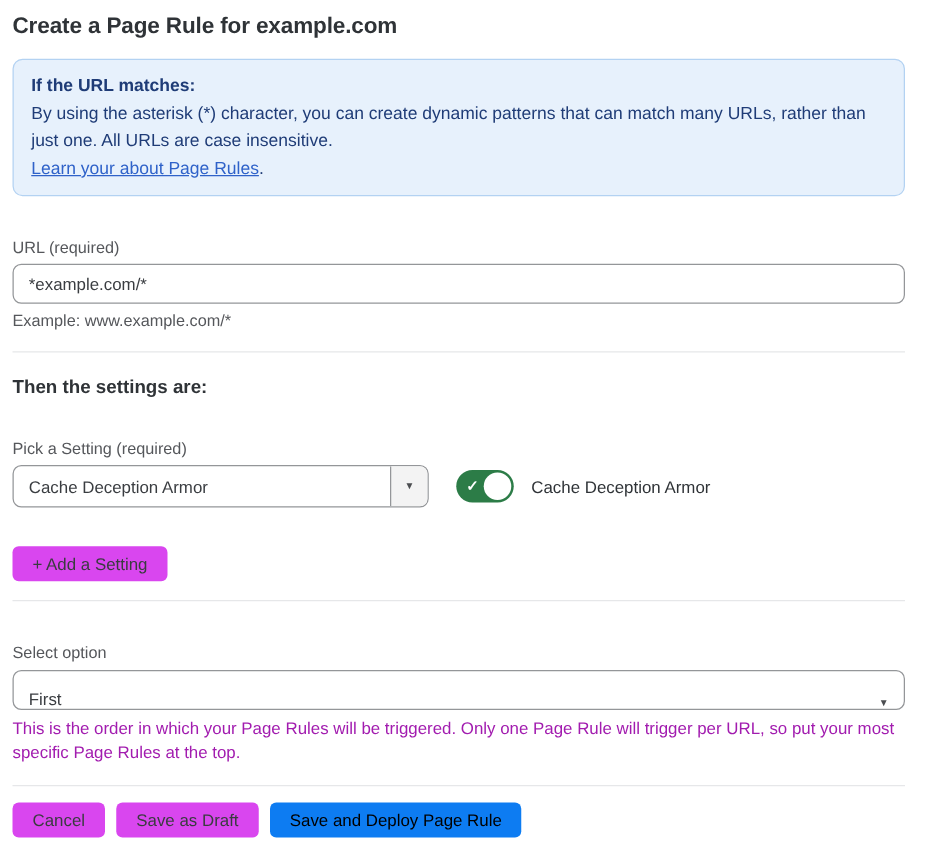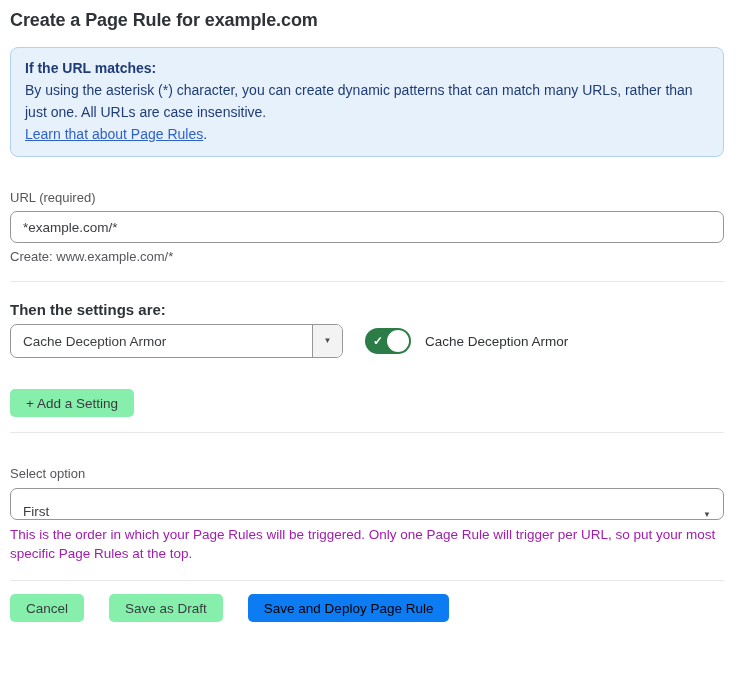--- a/index.html
+++ b/index.html
@@ -148,21 +148,21 @@
     display: inline-block;
     border: none;
     border-radius: 5px;
     font-family: "Liberation Sans", sans-serif;
     font-size: 13.5px;
     height: 28px;
     padding: 0 16px;
     cursor: pointer;
     white-space: nowrap;
   }
-  .btn.gray { background: #86efac; color: #393c3f; }
+  .btn.gray { background: #d946ef; color: #393c3f; }
   .btn.blue { background: #0d7cf2; color: #000000; }
   .btn.add { margin-top: 31px; height: 28px; }
 
   .select {
     width: 100%;
     height: 32px;
     margin-top: 7px;
     border: 1px solid #949699;
     border-radius: 7px;
     background: #fff;
@@ -179,44 +179,45 @@
     margin-top: 5px;
     font-size: 13.5px;
     line-height: 19px;
     color: #a21caf;
   }
 
   .footer {
     margin-top: 13px;
     display: flex;
     align-items: center;
-    gap: 25px;
+    gap: 9px;
   }
 </style>
 </head>
 <body>
 
 <div class="page">
 
   <h1 class="title">Create a Page Rule for example.com</h1>
 
   <div class="info-box">
     <div class="info-heading">If the URL matches:</div>
     <div class="info-body">By using the asterisk (*) character, you can create dynamic patterns that can match many URLs, rather than just one. All URLs are case insensitive.</div>
-    <div class="info-link-line"><a class="info-link">Learn that about Page Rules</a><span class="info-period">.</span></div>
+    <div class="info-link-line"><a class="info-link">Learn your about Page Rules</a><span class="info-period">.</span></div>
   </div>
 
   <div class="field-label">URL (required)</div>
   <input class="text-input" type="text" value="*example.com/*" style="">
-  <div class="hint">Create: www.example.com/*</div>
+  <div class="hint">Example: www.example.com/*</div>
 
   <hr class="divider">
 
   <h2 class="section-heading">Then the settings are:</h2>
 
+  <div class="field-label">Pick a Setting (required)</div>
 
   <div class="setting-row">
     <div class="dropdown">
       <span class="dropdown-value">Cache Deception Armor</span>
       <span class="dropdown-btn">
         <span class="arrow">▼</span>
       </span>
     </div>
     <div class="toggle">
       <span class="check">✓</span>

